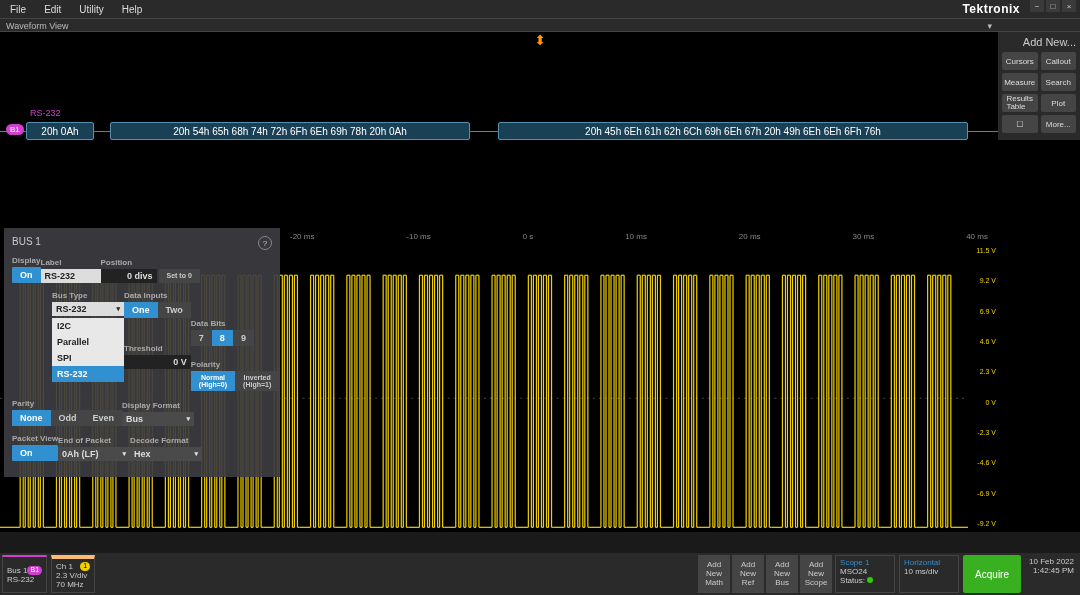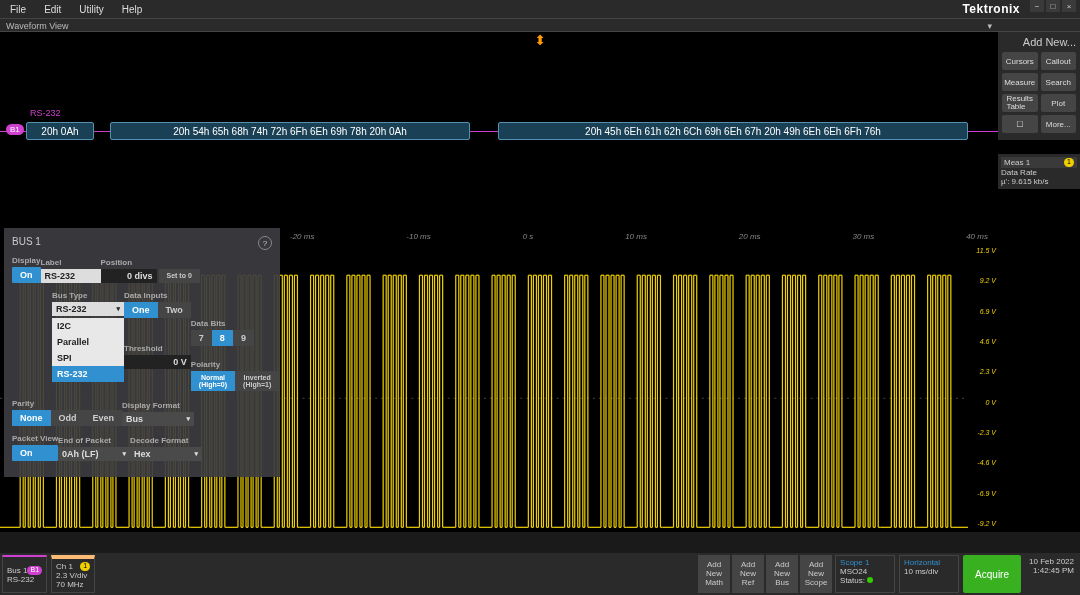--- a/index.html
+++ b/index.html
@@ -25,21 +25,21 @@
   .meas-badge { background:#f0d000; color:#000; border-radius:5px; padding:0 3px; font-size:7px;}
   
   .trigmark { position:absolute; left:50%; top:0; transform:translateX(-50%); color:#f90; font-size:14px;}
   
   .bus-lane { position:absolute; left:0; right:82px; top:90px; height:20px; }
   .bus-label { position:absolute; left:30px; top:-14px; color:#d040d0; font-size:9px;}
   .bus-b1 { position:absolute; left:6px; top:2px; background:#d040d0; color:#fff; font-size:8px; padding:1px 4px; border-radius:6px;}
   .bus-line { position:absolute; left:0; right:0; top:9px; height:1px; background:#d040d0;}
   .decode { position:absolute; top:0; height:18px; background:#1a4055; border:1px solid #5590b0; display:flex; align-items:center; justify-content:center; font-size:10px; color:#fff; white-space:nowrap; overflow:hidden; padding:0 4px; border-radius:2px;}
   
-  .waveform-area { position:absolute; left:0; right:82px; top:200px; bottom:0;font-style:italic; }
+  .waveform-area { position:absolute; left:0; right:82px; top:200px; bottom:0; }
   .timeaxis { position:absolute; left:280px; right:0; top:0; display:flex; justify-content:space-between; font-size:8px; color:#888; padding:0 10px;}
   .vaxis { position:absolute; right:0; top:15px; bottom:5px; display:flex; flex-direction:column; justify-content:space-between; font-size:7px; color:#f0d000; text-align:right;}
   .vaxis span { padding-right:2px; }
   .wave-svg { position:absolute; left:0; right:30px; top:15px; bottom:5px; }
   
   .bus-config { position:absolute; left:4px; top:196px; width:276px; background:rgba(60,60,65,0.92); padding:8px; font-size:9px; color:#ccc;}
   .cfg-title { display:flex; justify-content:space-between; margin-bottom:6px; font-size:10px;}
   .help-icon { width:14px; height:14px; border:1px solid #888; border-radius:50%; display:flex; align-items:center; justify-content:center; font-size:8px; cursor:pointer;}
   .cfg-row { display:flex; margin-bottom:8px; align-items:flex-end;font-weight:bold;}
   .cfg-col { display:flex; flex-direction:column; gap:2px;}
@@ -109,28 +109,20 @@
       <div class="rp-btn" style="white-space:pre-line; line-height:1;">Results
 Table</div>
       <div class="rp-btn">Plot</div>
     </div>
     <div class="rp-row">
       <div class="rp-btn">☐</div>
       <div class="rp-btn">More...</div>
     </div>
   </div>
 
-  <div class="meas-box">
-    <div class="meas-head">
-      <span>Meas 1</span>
-      <span class="meas-badge">1</span>
-    </div>
-    <div>Data Rate</div>
-    <div>µ': 9.615 kb/s</div>
-  </div>
 
   <div class="bus-lane">
     <div class="bus-line"></div>
     <div class="bus-label">RS-232</div>
     <div class="bus-b1">B1</div>
     <div class="decode" style="left:26px; width:68px;">20h 0Ah</div>
     <div class="decode" style="left:110px; width:360px;">20h 54h 65h 68h 74h 72h 6Fh 6Eh 69h 78h 20h 0Ah</div>
     <div class="decode" style="left:498px; width:470px;">20h 45h 6Eh 61h 62h 6Ch 69h 6Eh 67h 20h 49h 6Eh 6Eh 6Fh 76h</div>
   </div>
 

